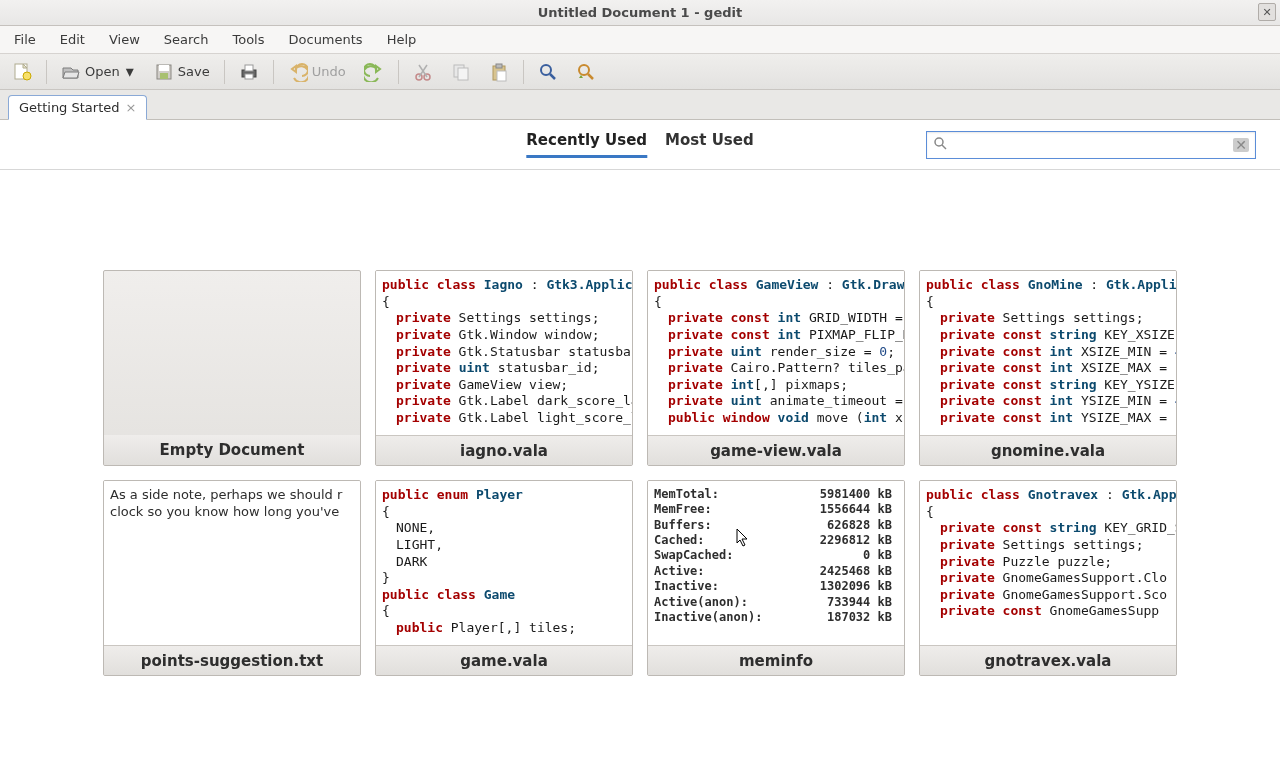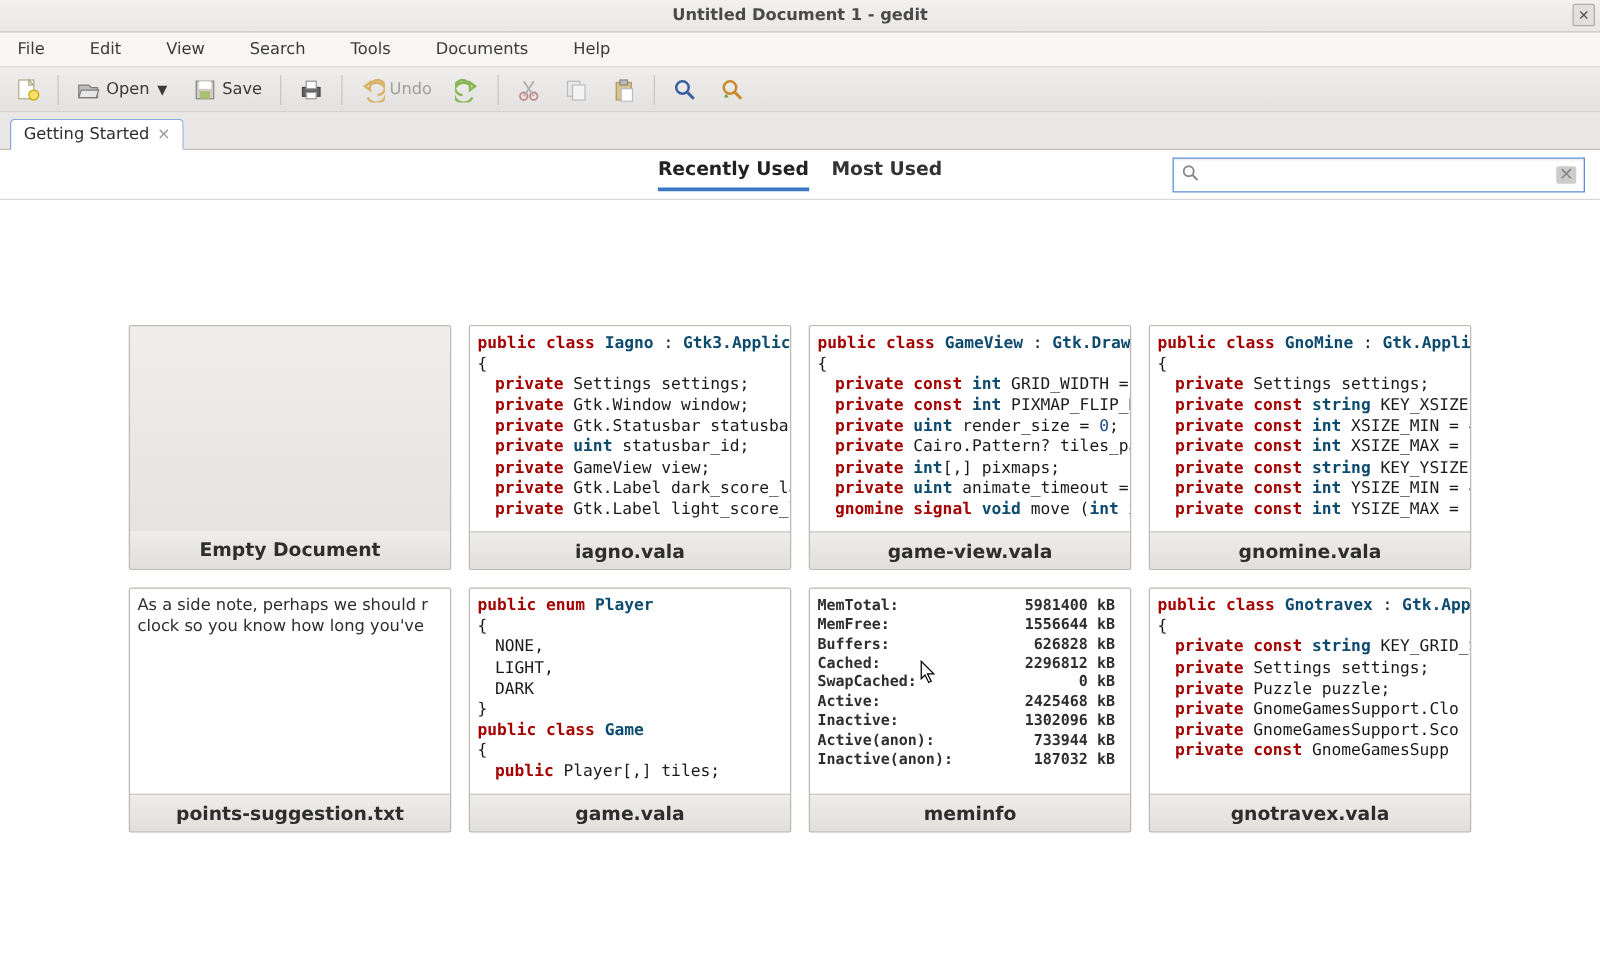--- a/index.html
+++ b/index.html
@@ -38,21 +38,21 @@
     font-size:11px;color:#555;
     border-radius:2px;
   }
   .menubar {
     height: 28px;
     background: #f7f6f5;
     border-bottom: 1px solid #d6d3d0;
     display: flex;
     align-items: center;
     padding: 0 4px;
-    gap: 16px;
+    gap: 4px;
     color: #3b3b3b;
   }
   .menubar span { padding: 3px 10px; cursor: default; }
   .toolbar {
     height: 36px;
     background: linear-gradient(#efeeec, #e3e2e0);
     border-bottom: 1px solid #c9c6c2;
     display: flex;
     align-items: center;
     padding: 0 6px;
@@ -87,25 +87,25 @@
     border-bottom: 1px solid #fff;
     border-radius: 4px 4px 0 0;
     padding: 4px 10px;
     display:flex;align-items:center;gap:6px;
     font-size:13px;
     position: relative;
     top: 1px;
   }
   .tab .tab-x { color:#999; font-size:13px; cursor:default; }
   .viewbar {
-    height: 40px;
+    height: 50px;
     border-bottom: 1.5px solid #d7d7d7;
     display:flex;
     align-items:center;
-    padding: 0 12px;
+    padding: 0 24px;
     position: relative;
   }
   .viewbar-center {
     position:absolute;
     left:50%;
     transform:translateX(-50%);
     display:flex;
     gap:18px;
     font-weight:bold;
     font-size:15px;
@@ -368,21 +368,21 @@
     <div class="card">
       <div class="preview" id="prev-gameview">
           <div><span class="kw-red">public class</span> <span class="kw-green">GameView</span><span class="plain"> : </span><span class="kw-green">Gtk.Draw</span></div>
           <div class="plain">{</div>
           <div class="ind1"><span class="kw-red">private const</span> <span class="kw-green">int</span><span class="plain"> GRID_WIDTH = </span></div>
           <div class="ind1"><span class="kw-red">private const</span> <span class="kw-green">int</span><span class="plain"> PIXMAP_FLIP_D</span></div>
           <div class="ind1"><span class="kw-red">private</span> <span class="kw-green">uint</span><span class="plain"> render_size = </span><span class="num">0</span><span class="plain">;</span></div>
           <div class="ind1"><span class="kw-red">private</span><span class="plain"> Cairo.Pattern? tiles_patte</span></div>
           <div class="ind1"><span class="kw-red">private</span> <span class="kw-green">int</span><span class="plain">[,] pixmaps;</span></div>
           <div class="ind1"><span class="kw-red">private</span> <span class="kw-green">uint</span><span class="plain"> animate_timeout = </span><span class="plain"></span></div>
-          <div class="ind1"><span class="kw-red">gnomine signal</span> <span class="kw-green">void</span><span class="plain"> move (</span><span class="kw-green">int</span><span class="plain"> x, </span><span class="plain"></span></div>
+          <div class="ind1"><span class="kw-red">public window</span> <span class="kw-green">void</span><span class="plain"> move (</span><span class="kw-green">int</span><span class="plain"> x, </span><span class="plain"></span></div>
         </div>
       <div class="card-title">game-view.vala</div>
     </div>
 
     <div class="card">
       <div class="preview" id="prev-gnomine">
           <div><span class="kw-red">public class</span> <span class="kw-green">GnoMine</span><span class="plain"> : </span><span class="kw-green">Gtk.Applica</span></div>
           <div class="plain">{</div>
           <div class="ind1"><span class="kw-red">private</span><span class="plain"> Settings settings;</span></div>
           <div class="ind1"><span class="kw-red">private const</span> <span class="kw-green">string</span><span class="plain"> KEY_XSIZE =</span></div>

